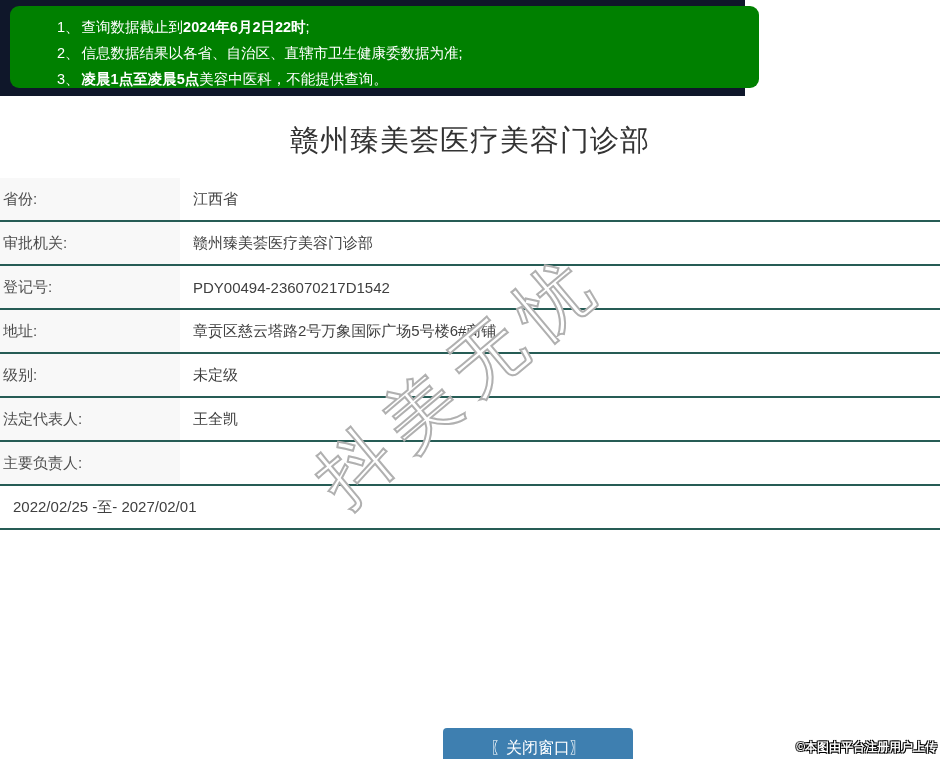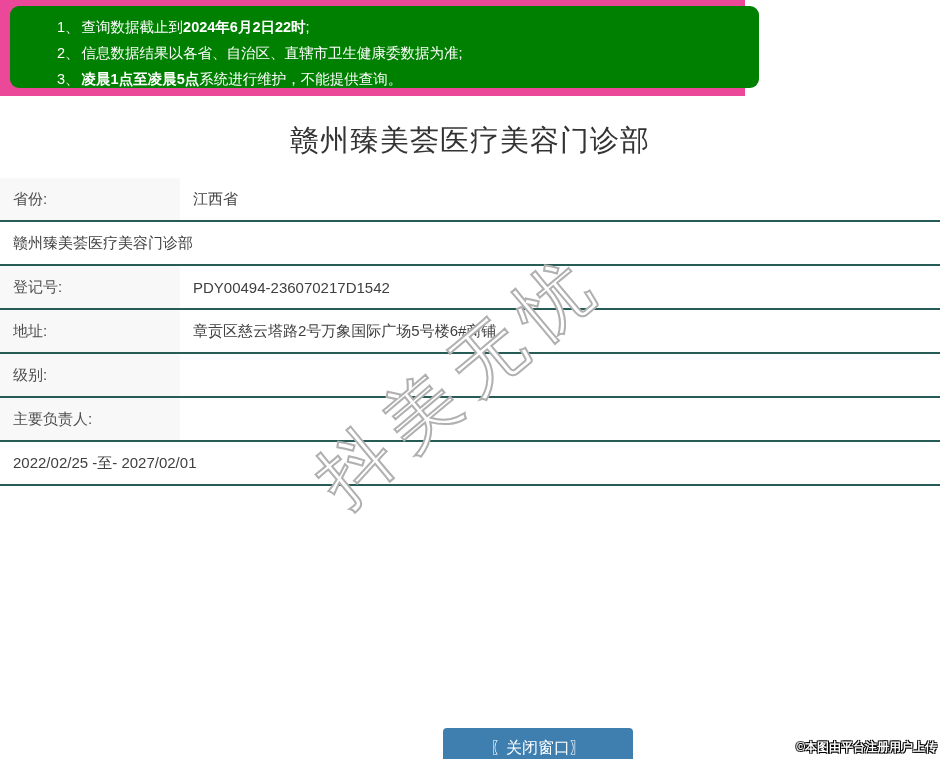--- a/index.html
+++ b/index.html
@@ -5,21 +5,21 @@
   html,body { margin:0; padding:0; }
   body {
     width:940px; height:759px; position:relative; overflow:hidden;
     background:#ffffff;
     font-family:"Liberation Sans","DejaVu Sans",sans-serif;
   }
 
   
   .banner {
     position:absolute; top:0; left:0; width:745px; height:96px;
-    background:#ec4899;
+    background:#0f172a;
     text-decoration:underline;
   }
   .banner-inner {
     position:absolute; top:6px; left:10px; right:-14px; bottom:8px;
     background:#008000; border-radius:9px;
     box-sizing:border-box; padding:8px 0 0 47px;
     color:#ffffff; font-size:14.5px; line-height:26px;
   }
   .notice-line { white-space:nowrap; }
   .notice-line .num { margin-right:2px; }
@@ -32,21 +32,21 @@
     letter-spacing:1px;
   }
 
   
   .detail-table { position:absolute; top:178px; left:0; width:940px; }
   .detail-row {
     display:flex; height:44px; box-sizing:border-box;
     border-bottom:2px solid #265c55;
   }
   .detail-row .cell-label {
-    width:180px; box-sizing:border-box; padding-left:13px;
+    width:180px; box-sizing:border-box; padding-left:3px;
     background:#f8f8f8; display:flex; align-items:center;
     color:#4d4d4d; font-size:15px; flex-shrink:0;
   }
   .detail-row .cell-value {
     flex:1; padding-left:13px; display:flex; align-items:center;
     color:#404040; font-size:15px; white-space:nowrap; overflow:hidden;text-align:center;
   }
 
   
   .watermark {
@@ -79,45 +79,51 @@
 
 <div class="banner">
   <div class="banner-inner">
     <div class="notice-line">
       <span class="num">1、</span><span>查询数据截止到</span><span class="strong">2024年6月2日22时</span><span>;</span>
     </div>
     <div class="notice-line">
       <span class="num">2、</span><span>信息数据结果以各省、自治区、直辖市卫生健康委数据为准;</span><span class="strong"></span><span></span>
     </div>
     <div class="notice-line">
-      <span class="num">3、</span><span></span><span class="strong">凌晨1点至凌晨5点</span><span>系统进行维护，不能提供查询。</span>
+      <span class="num">3、</span><span></span><span class="strong">凌晨1点至凌晨5点</span><span>美容中医科，不能提供查询。</span>
     </div>
   </div>
 </div>
 
 <div class="page-title">赣州臻美荟医疗美容门诊部</div>
 
 <div class="detail-table">
   <div class="detail-row">
     <div class="cell-label">省份:</div>
     <div class="cell-value">江西省</div>
   </div>
   <div class="detail-row">
+    <div class="cell-label">审批机关:</div>
     <div class="cell-value">赣州臻美荟医疗美容门诊部</div>
   </div>
   <div class="detail-row">
     <div class="cell-label">登记号:</div>
     <div class="cell-value">PDY00494-236070217D1542</div>
   </div>
   <div class="detail-row">
     <div class="cell-label">地址:</div>
     <div class="cell-value">章贡区慈云塔路2号万象国际广场5号楼6#商铺</div>
   </div>
   <div class="detail-row">
     <div class="cell-label">级别:</div>
+    <div class="cell-value">未定级</div>
+  </div>
+  <div class="detail-row">
+    <div class="cell-label">法定代表人:</div>
+    <div class="cell-value">王全凯</div>
   </div>
   <div class="detail-row">
     <div class="cell-label">主要负责人:</div>
   </div>
   <div class="detail-row">
     <div class="cell-value">2022/02/25 -至- 2027/02/01</div>
   </div>
 </div>
 
 <div class="watermark">抖美无忧</div>

